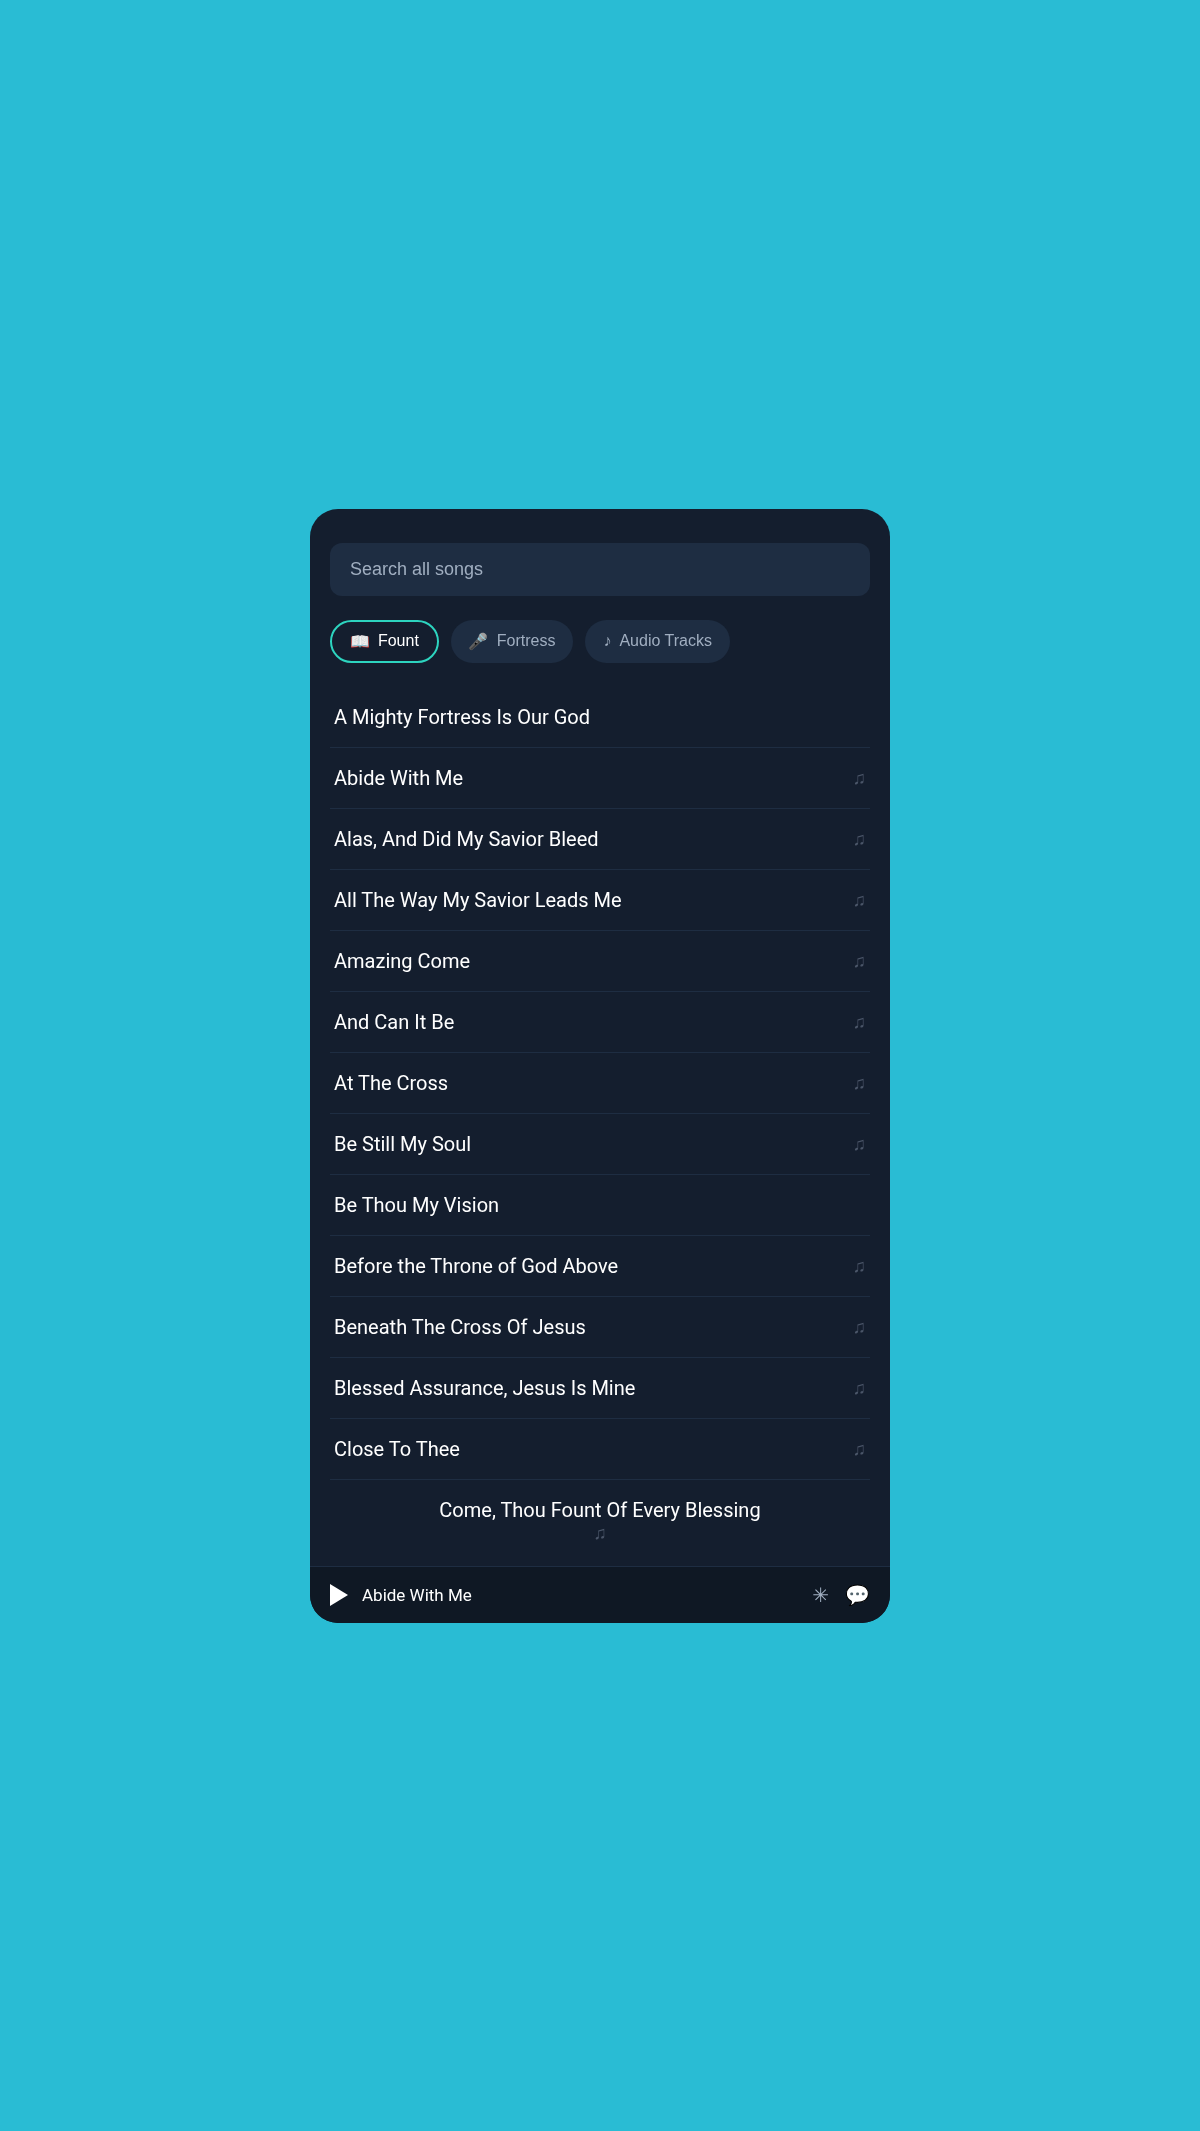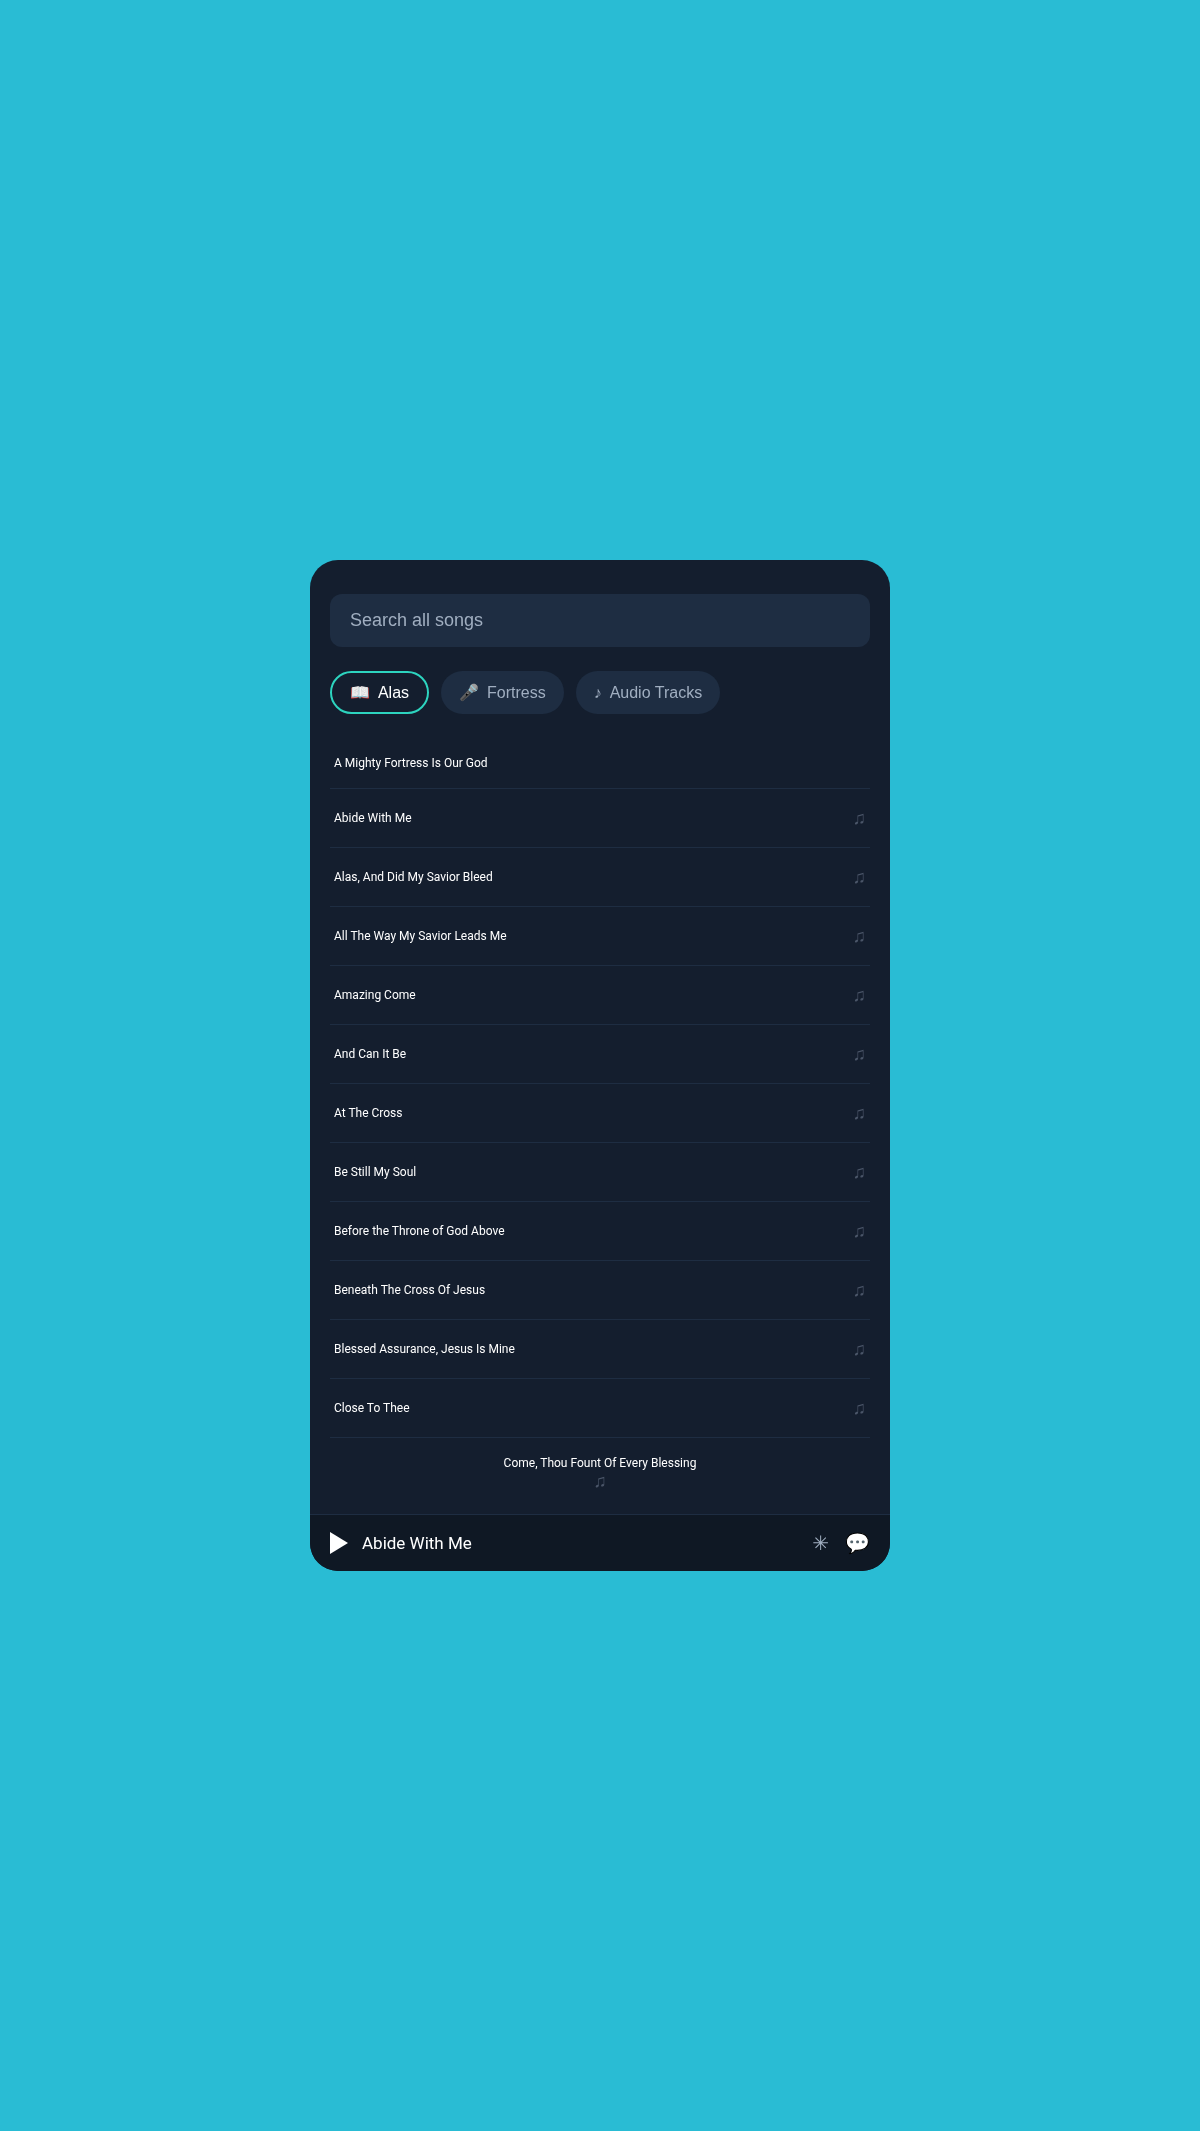--- a/index.html
+++ b/index.html
@@ -91,21 +91,21 @@
       cursor: pointer;
     }
 
     .song-item:last-child {
       border-bottom: none;
       flex-direction: column;
     }
 
     .song-title {
       color: #ffffff;
-      font-size: 12px;
+      font-size: 20px;
       font-weight: 400;
     }
 
     .music-note-icon {
       color: #4a5568;
       font-size: 18px;
       flex-shrink: 0;
     }
 
     .now-playing-bar {
@@ -158,21 +158,21 @@
 
     
     <button class="search-bar">
       <span>Search all songs</span>
     </button>
 
     
     <div class="filter-tabs">
       <button class="filter-tab active">
         <span class="tab-icon">📖</span>
-        <span>Alas</span>
+        <span>Fount</span>
       </button>
       <button class="filter-tab">
         <span class="tab-icon">🎤</span>
         <span>Fortress</span>
       </button>
       <button class="filter-tab">
         <span class="tab-icon">♪</span>
         <span>Audio Tracks</span>
       </button>
     </div>
@@ -202,20 +202,23 @@
           <span class="song-title">And Can It Be</span>
           <span class="music-note-icon">♫</span>
         </div>
         <div class="song-item">
           <span class="song-title">At The Cross</span>
           <span class="music-note-icon">♫</span>
         </div>
         <div class="song-item">
           <span class="song-title">Be Still My Soul</span>
           <span class="music-note-icon">♫</span>
+        </div>
+        <div class="song-item">
+          <span class="song-title">Be Thou My Vision</span>
         </div>
         <div class="song-item">
           <span class="song-title">Before the Throne of God Above</span>
           <span class="music-note-icon">♫</span>
         </div>
         <div class="song-item">
           <span class="song-title">Beneath The Cross Of Jesus</span>
           <span class="music-note-icon">♫</span>
         </div>
         <div class="song-item">

